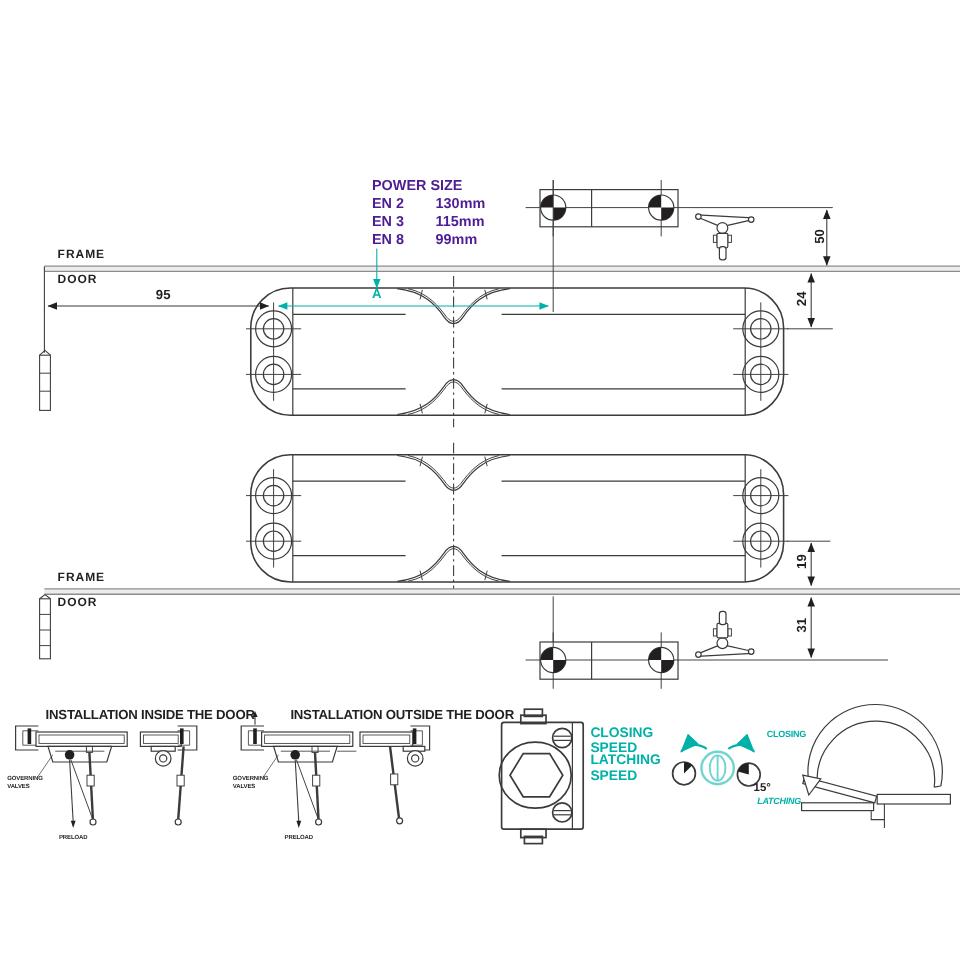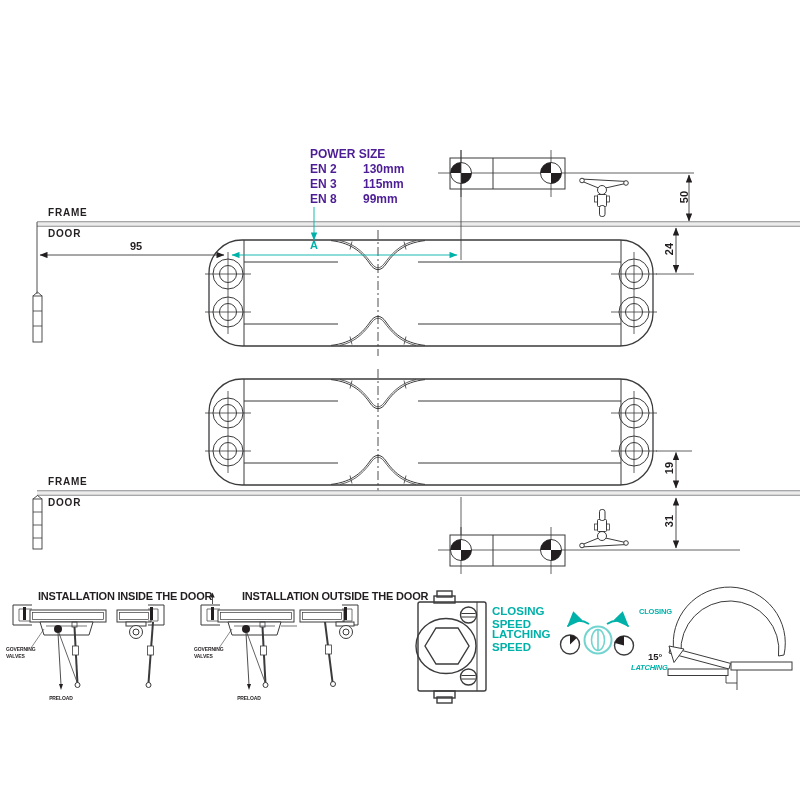--- a/index.html
+++ b/index.html
@@ -319,16 +319,16 @@
 
 <div class="lbl tiny" style="left:6px;top:646px;width:34px;">GOVERNING VALVES</div>
 <div class="lbl tiny center" style="left:46px;top:695px;width:30px;">PRELOAD</div>
 <div class="lbl tiny" style="left:194px;top:646px;width:34px;">GOVERNING VALVES</div>
 <div class="lbl tiny center" style="left:234px;top:695px;width:30px;">PRELOAD</div>
 
 <div class="lbl speed teal" style="left:492px;top:605px;">CLOSING SPEED</div>
 <div class="lbl speed teal" style="left:492px;top:628px;">LATCHING SPEED</div>
 
 <div class="lbl swing-lbl teal" style="left:639px;top:607px;">CLOSING</div>
-<div class="lbl deg" style="left:648px;top:651px;">15°</div>
+<div class="lbl deg" style="left:628px;top:651px;">15°</div>
 <div class="lbl swing-lbl teal" style="left:631px;top:663px;font-style:italic;">LATCHING</div>
 
 </div>
 
 </body></html>

